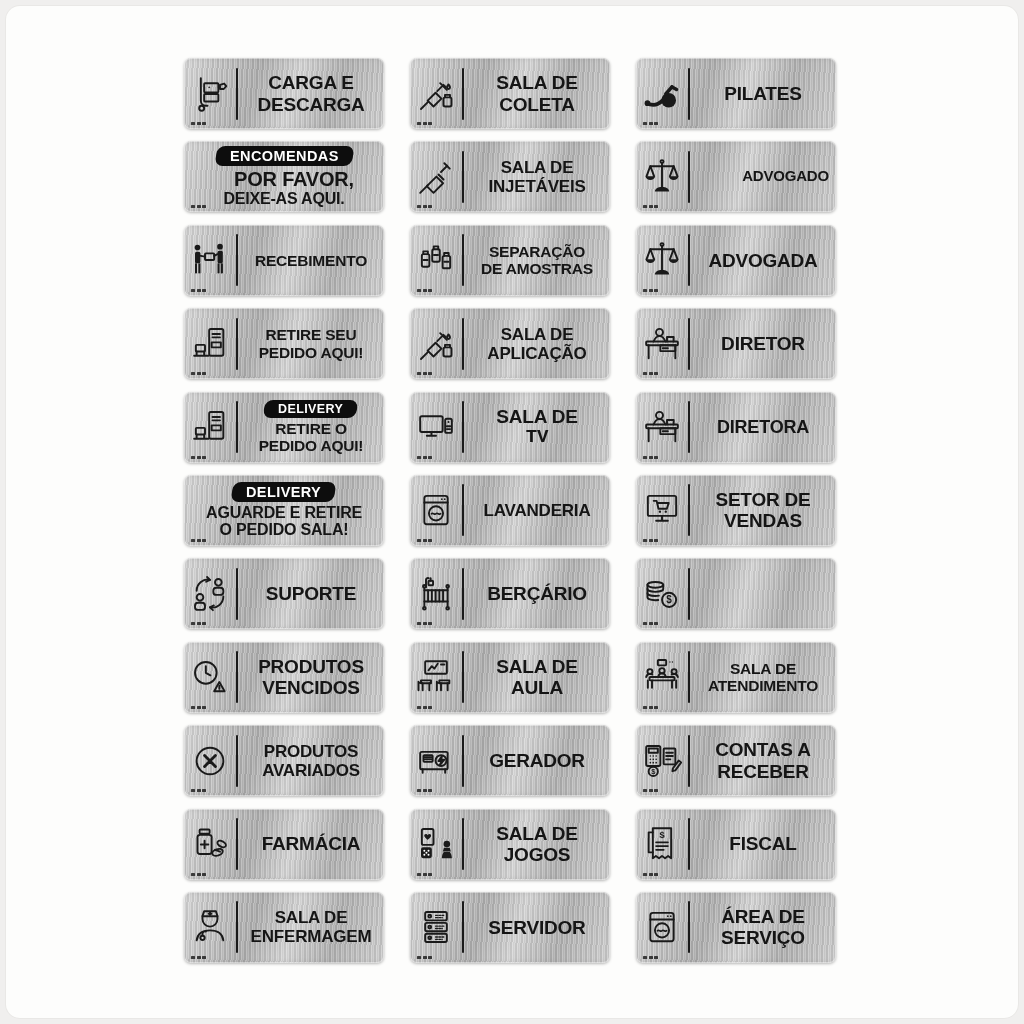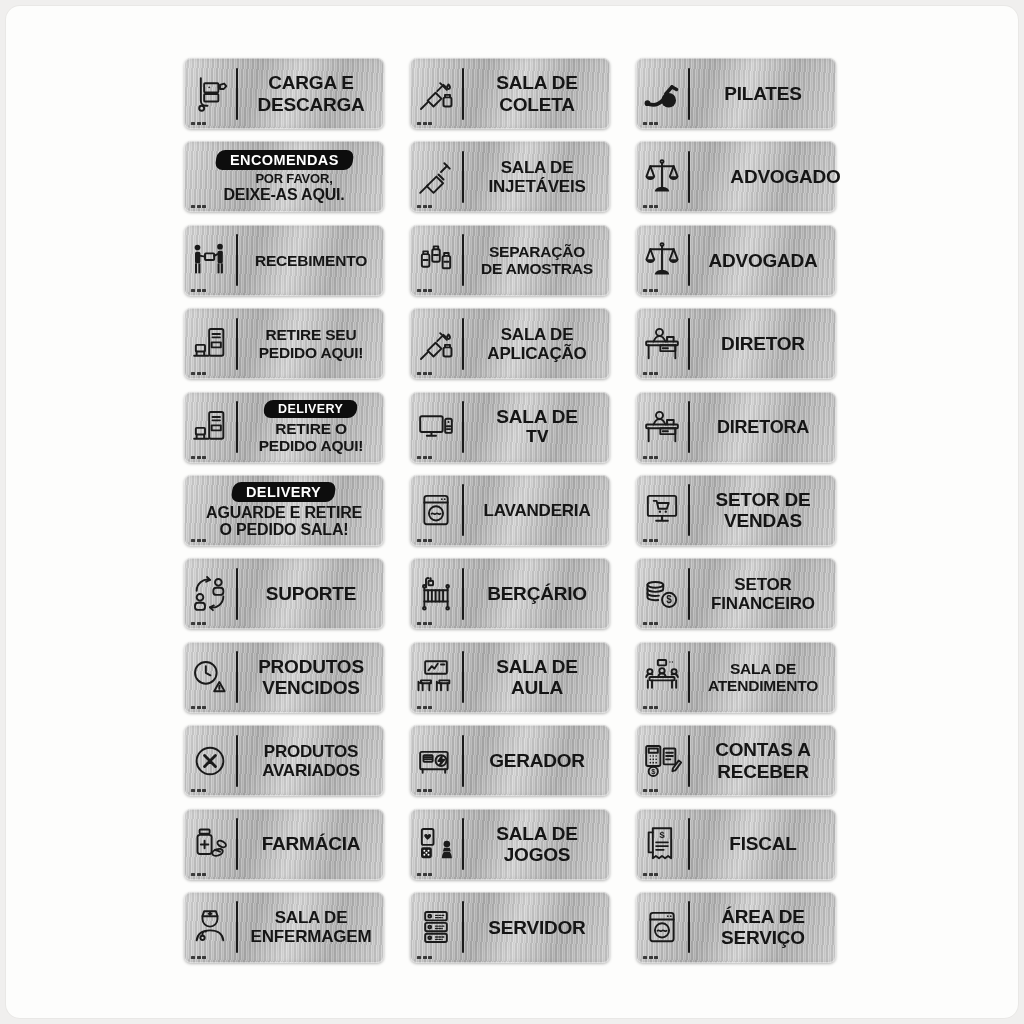--- a/index.html
+++ b/index.html
@@ -77,21 +77,21 @@
     <span class="brand-mark">
           <i></i>
           <i></i>
           <i></i>
         </span>
   </div>
       <div class="plate full">
 
     <div class="text-area">
       <div class="banner" style="font-size: 14.5px;"><span>ENCOMENDAS</span></div>
-    <div class="line" style="font-size: 13px; padding-left: 20px;">POR FAVOR,</div>
+    <div class="line" style="font-size: 20px; padding-left: 20px;">POR FAVOR,</div>
           <div class="line" style="font-size: 16px;">DEIXE-AS AQUI.</div>
         </div>
     <span class="brand-mark">
           <i></i>
           <i></i>
           <i></i>
         </span>
   </div>
       <div class="plate">
     <div class="icon-area">
@@ -674,21 +674,21 @@
                 <path d="M38 11l-4.5 12M38 11l4.5 12"></path>
                 <path d="M32.2 23a6 6 0 0 0 11.6 0z" fill="#1a1a1a" stroke="none"></path>
                 <path d="M24 36c-5.5 0-8.5 2.2-8.5 5.5h17c0-3.3-3-5.5-8.5-5.5z" fill="#1a1a1a" stroke="none"></path>
               </g>
             </svg>
           </span>
     </div>
     <div class="divider"></div>
     <div class="text-area">
 
-    <div class="line" style="font-size: 19px; padding-left: 45px;">ADVOGADO</div>
+    <div class="line" style="font-size: 15px; padding-left: 45px;">ADVOGADO</div>
         </div>
     <span class="brand-mark">
           <i></i>
           <i></i>
           <i></i>
         </span>
   </div>
       <div class="plate">
     <div class="icon-area">
       <span class="icon">
@@ -806,25 +806,20 @@
                 <path d="M6.5 13v5c0 1.9 4.3 3.4 9.5 3.4s9.5-1.5 9.5-3.4v-5"></path>
                 <path d="M6.5 18v5c0 1.9 4.3 3.4 9.5 3.4 1.5 0 3-.1 4.3-.4"></path>
                 <path d="M6.5 23v5c0 1.9 4.3 3.4 9.5 3.4 1.2 0 2.4-.1 3.5-.2"></path>
                 <circle cx="32.5" cy="31" r="8.5"></circle>
                 <text x="32.5" y="35.2" text-anchor="middle" font-size="12" font-weight="bold" font-family="Liberation Sans, sans-serif" fill="#1a1a1a" stroke="none">$</text>
               </g>
             </svg>
           </span>
     </div>
     <div class="divider"></div>
-    <div class="text-area">
-
-    <div class="line" style="font-size: 17px;">SETOR</div>
-          <div class="line" style="font-size: 17px;">FINANCEIRO</div>
-        </div>
     <span class="brand-mark">
           <i></i>
           <i></i>
           <i></i>
         </span>
   </div>
       <div class="plate">
     <div class="icon-area">
       <span class="icon">
             <svg viewBox="0 0 48 48" xmlns="http://www.w3.org/2000/svg">

